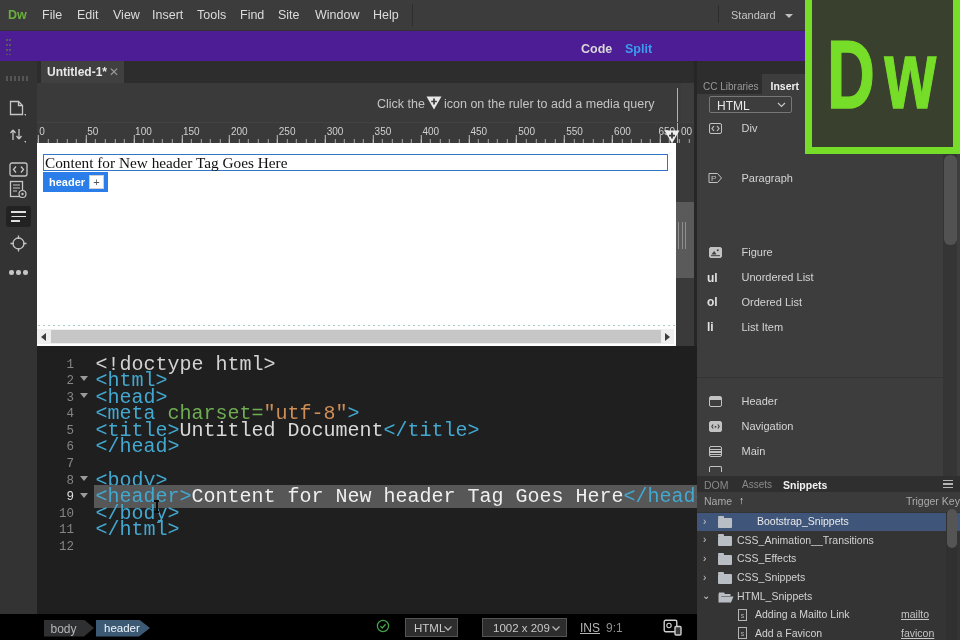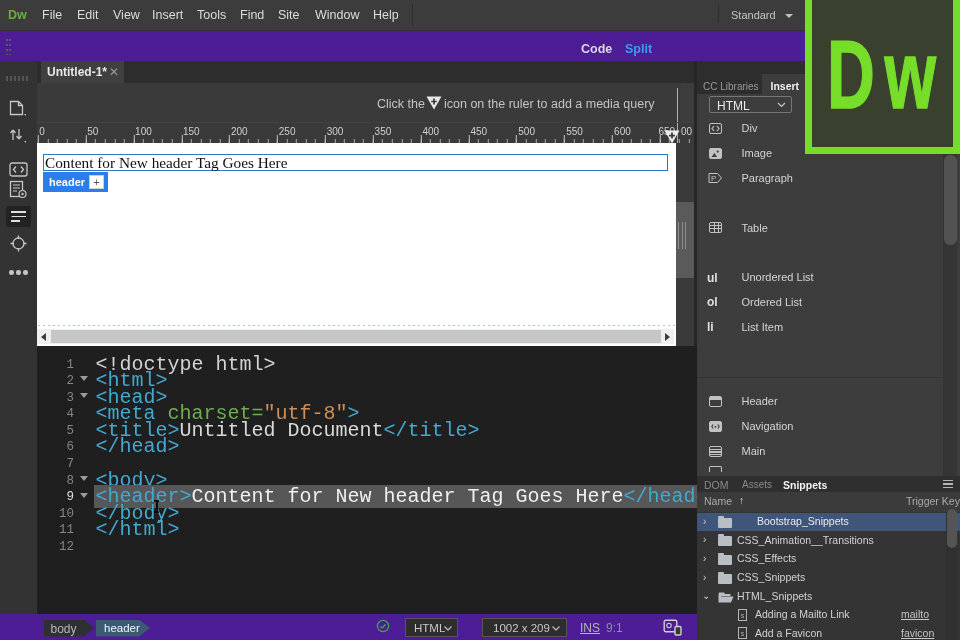--- a/index.html
+++ b/index.html
@@ -45,21 +45,21 @@
 
 #splitter{left:676px;top:143px;width:18px;height:203px;background:#3a3a3a;}
 
 #codearea{left:37px;top:346px;width:660px;height:268px;background:#1f1f1f;}
 #gutter{position:absolute;left:0;top:10.5px;width:37px;text-align:right;font-family:"Liberation Mono",monospace;font-size:12.5px;line-height:16.6px;color:#858585;white-space:pre;}
 #code{position:absolute;left:58.5px;top:10.5px;font-family:"Liberation Mono",monospace;font-size:20px;line-height:16.6px;white-space:pre;color:#d8d8d8;}
 .tg{color:#43a8d0;}.gy{color:#d2d2d2;}.gr{color:#6ead51;}.or{color:#cf8e55;}
 .sel{background:#575757;box-shadow:-2px 0 0 #575757;}
 .fold{position:absolute;width:0;height:0;border-left:4px solid transparent;border-right:4px solid transparent;border-top:5px solid #9b9b9b;}
 
-#statusbar{left:0;top:614px;width:697px;height:26px;background:#4c1d95;}
+#statusbar{left:0;top:614px;width:697px;height:26px;background:#000000;}
 #statusbar .s{position:absolute;font-size:12px;color:#b5b5b5;}
 .sbox{position:absolute;background:#2d2d2d;border:1px solid #555;box-sizing:border-box;color:#c9c9c9;font-size:11.5px;}
 
 #rpanel{left:697px;top:61px;width:263px;height:579px;background:#3d3d3d;}
 #rp-top{position:absolute;left:0;top:0;width:263px;height:13px;background:#2d2d2d;}
 #rp-tabs{position:absolute;left:0;top:13px;width:263px;height:20px;background:#2d2d2d;}
 #ins-tab{position:absolute;left:65px;top:0;width:45px;height:20px;background:#3d3d3d;}
 .rrow{position:absolute;left:0;width:250px;height:24px;}
 .ribox{position:absolute;left:12px;top:50%;margin-top:-6px;width:13px;height:11px;border:1px solid #c2c2c2;border-radius:2px;box-sizing:border-box;}
 .rtxt{position:absolute;left:44.5px;top:50%;margin-top:-6.5px;font-size:11px;color:#d4d4d4;}
@@ -276,46 +276,38 @@
   </div>
 
   <div class="rrow" style="top:55.8px;">
       <span class="ribox">
         <svg width="11" height="9" viewBox="0 0 11 9" style="position:absolute;left:0;top:0;">
           <path d="M4 2 L2 4.5 L4 7 M7 2 L9 4.5 L7 7" stroke="#c2c2c2" stroke-width="1.2" fill="none"></path>
         </svg>
       </span>
       <span class="rtxt">Div</span>
     </div>
-  <div class="rrow" style="top:80.6px;">
-      <span class="ribox" style="background:#c2c2c2;">
-        <svg width="11" height="9" viewBox="0 0 11 9" style="position:absolute;left:0;top:0;">
-          <circle cx="7.8" cy="2.6" r="1.1" fill="#3d3d3d"></circle>
-          <path d="M1.5 8 L4.5 4 L7 8 Z" fill="#3d3d3d"></path>
-        </svg>
-      </span>
-      <span class="rtxt">Image</span>
-    </div>
   <div class="rrow" style="top:105.4px;">
       <span class="ribox" style="border:none;">
         <svg width="15" height="12" viewBox="0 0 15 12" style="position:absolute;left:-1px;top:0;">
           <path d="M1 1.5 L9.5 1.5 L13.5 6 L9.5 10.5 L1 10.5 Z" stroke="#c2c2c2" fill="none"></path>
           <text x="3" y="9" font-size="8" fill="#c2c2c2" font-family="Liberation Sans">P</text>
         </svg>
       </span>
       <span class="rtxt">Paragraph</span>
     </div>
-  <div class="rrow" style="top:155px;">
-      <span class="ribox">
-        <span style="position:absolute;left:0px;top:1.5px;width:11px;height:1px;background:#c2c2c2;"></span>
-        <span style="position:absolute;left:0px;top:4.5px;width:11px;height:1px;background:#c2c2c2;"></span>
-        <span style="position:absolute;left:3.5px;top:0;width:1px;height:9px;background:#c2c2c2;"></span>
-        <span style="position:absolute;left:7.5px;top:0;width:1px;height:9px;background:#c2c2c2;"></span>
-      </span>
-      <span class="rtxt">Table</span>
+  <div class="rrow" style="top:179.8px;">
+      <span class="ribox" style="background:#c2c2c2;">
+        <svg width="11" height="9" viewBox="0 0 11 9" style="position:absolute;left:0;top:0;">
+          <circle cx="7.8" cy="2.2" r="1" fill="#3d3d3d"></circle>
+          <path d="M1.5 6.5 L4.2 3 L6.5 6.5 Z" fill="#3d3d3d"></path>
+          <rect x="1" y="7.2" width="9" height="1" fill="#3d3d3d"></rect>
+        </svg>
+      </span>
+      <span class="rtxt">Figure</span>
     </div>
   <div class="rrow" style="top:204.6px;">
       <span class="rtxtb">ul</span>
       <span class="rtxt">Unordered List</span>
     </div>
   <div class="rrow" style="top:229.4px;">
       <span class="rtxtb">ol</span>
       <span class="rtxt">Ordered List</span>
     </div>
   <div class="rrow" style="top:254.2px;">

